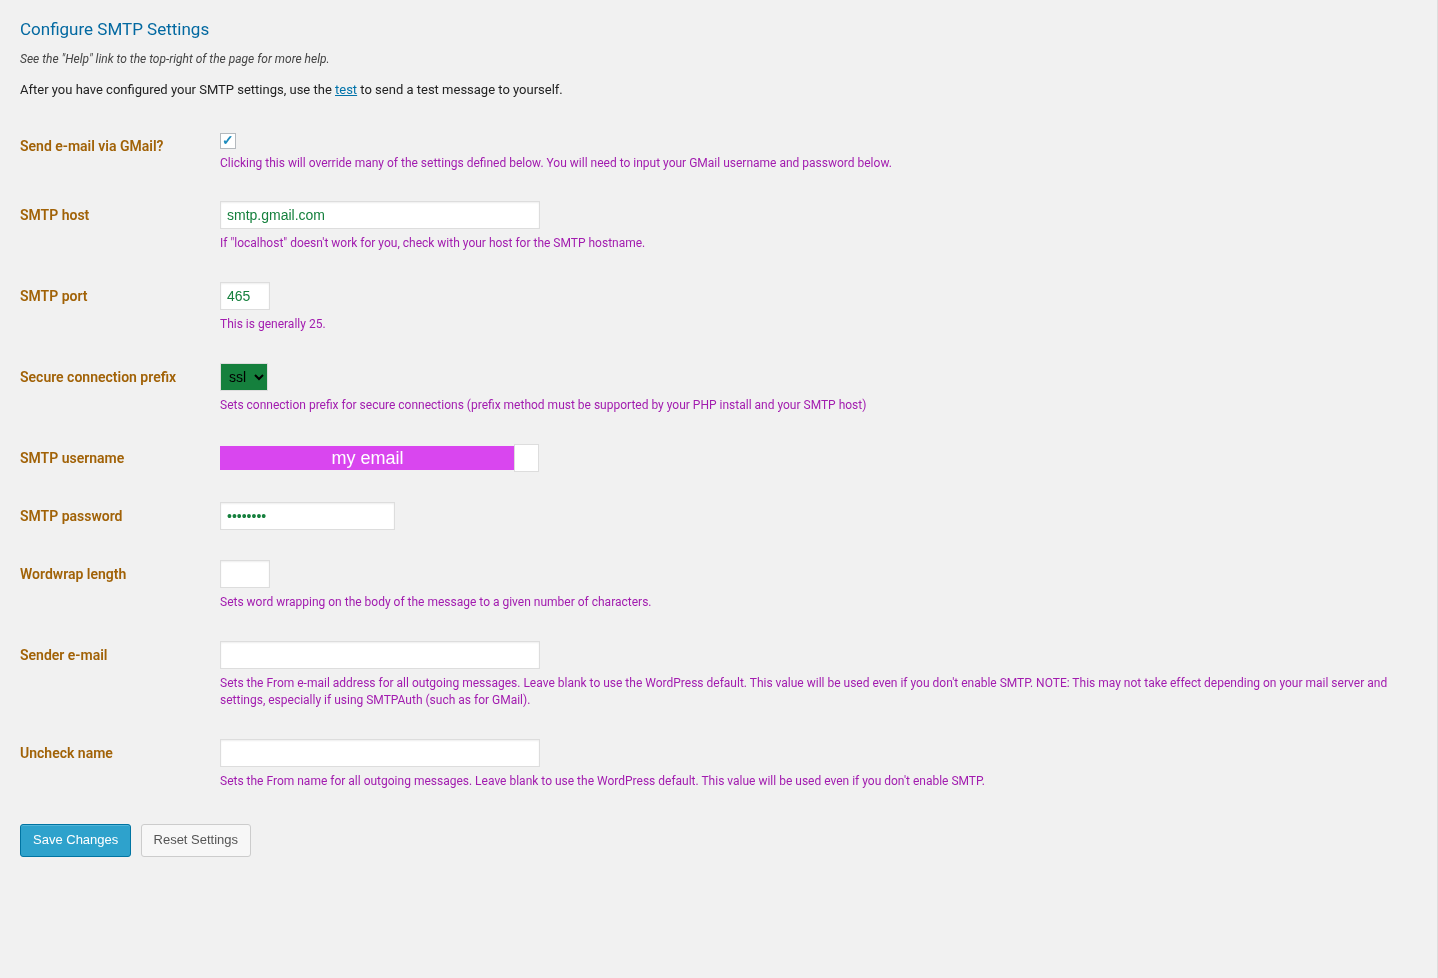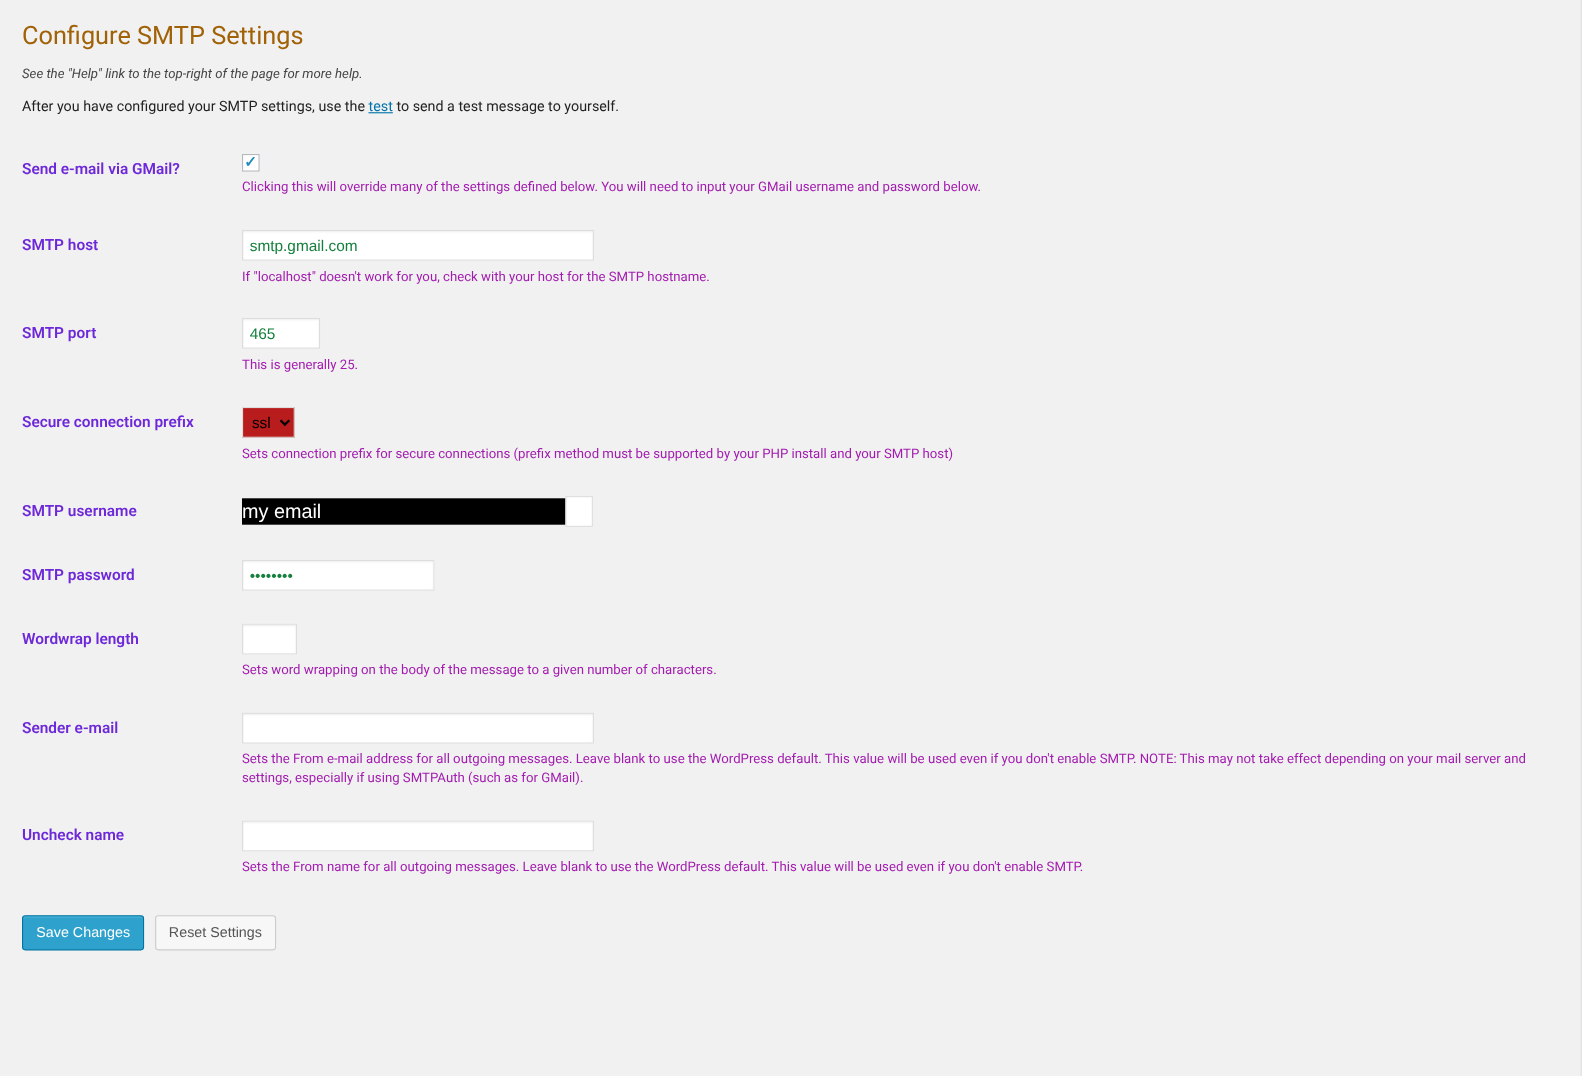--- a/index.html
+++ b/index.html
@@ -14,23 +14,23 @@
       font-size: 13px;
       padding: 0;
     }
     .wrap {
       background: #f1f1f1;
       padding: 10px 20px 40px 20px;
       min-height: 978px;
       border-right: 1px solid #ddd;
     }
     h1.page-title {
-      font-size: 23px;
+      font-size: 17px;
       font-weight: 400;
-      color: #a16207;
+      color: #0369a1;
       margin: 8px 0 12px 0;
       line-height: 1.3;
     }
     .help-note {
       font-style: italic;
       font-size: 12px;
       color: #444;
       margin-bottom: 16px;
     }
     .intro {
@@ -49,21 +49,21 @@
     }
     .form-table tr {
       vertical-align: top;
     }
     .form-table th {
       text-align: left;
       width: 200px;
       padding: 20px 10px 20px 0;
       font-weight: 600;
       font-size: 14px;
-      color: #6d28d9;
+      color: #a16207;
       vertical-align: top;
       line-height: 1.3;
     }
     .form-table td {
       padding: 15px 10px 15px 0;
       vertical-align: top;
     }
     .description {
       font-size: 12px;
       color: #a21caf;
@@ -83,27 +83,27 @@
       color: #15803d;
       box-shadow: inset 0 1px 2px rgba(0,0,0,0.07);
     }
     input.regular-text {
       width: 320px;
     }
     input.small-text {
       width: 50px;
     }
     input.port-text {
-      width: 71px;
+      width: 50px;
     }
     input.pw-text {
       width: 175px;
     }
     select {
-      background: #b91c1c;
+      background: #15803d;
       border: 1px solid #ddd;
       padding: 3px 4px;
       font-size: 14px;
       height: 28px;
     }
     input[type="checkbox"] {
       width: 16px;
       height: 16px;
       border: 1px solid #b4b9be;
       background: #fff;
@@ -117,24 +117,25 @@
       content: "✓";
       position: absolute;
       top: -2px;
       left: 1px;
       font-size: 14px;
       color: #1e8cbe;
       font-weight: bold;
     }
     .redacted-box {
       display: inline-block;
-      background: #000000;
+      background: #d946ef;
       color: #fff;
       width: 295px;
       height: 24px;
+      text-align: center;
       font-size: 18px;
       line-height: 24px;
       font-family: sans-serif;
       vertical-align: middle;
     }
     .username-trailing {
       display: inline-block;
       width: 25px;
       height: 28px;
       background: #fff;

